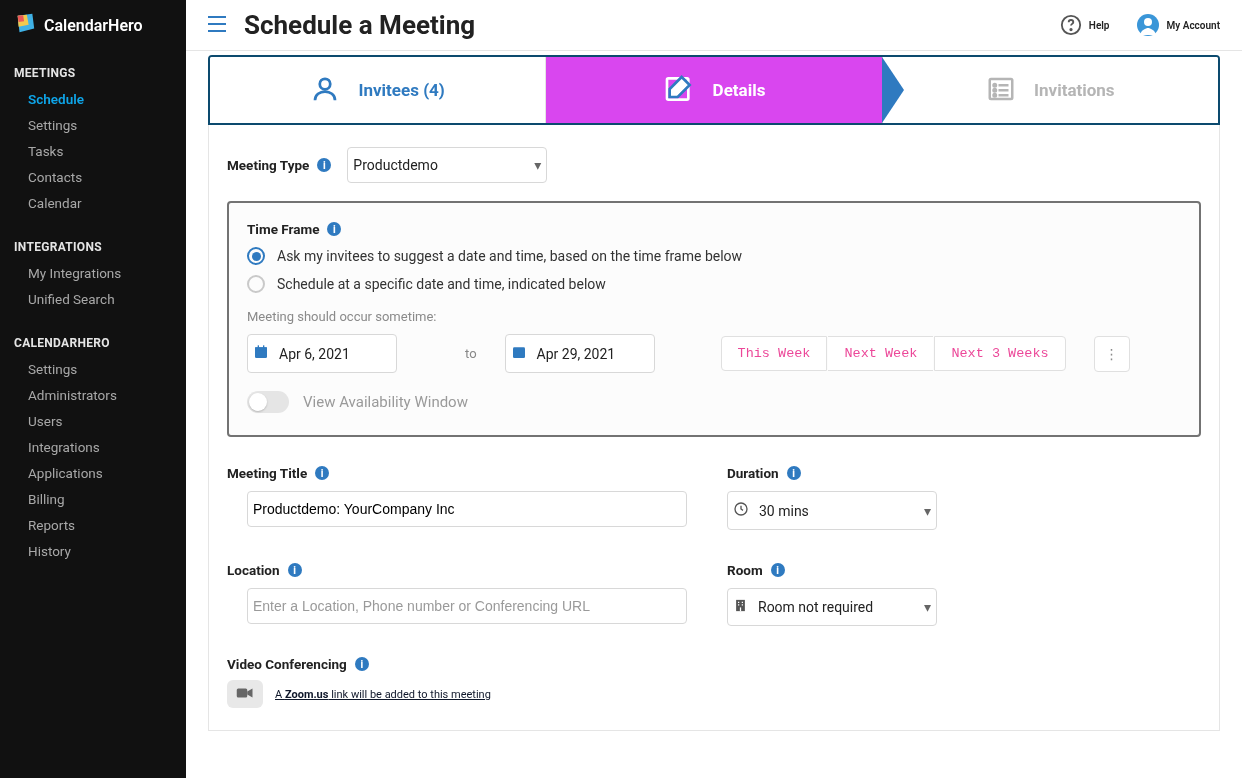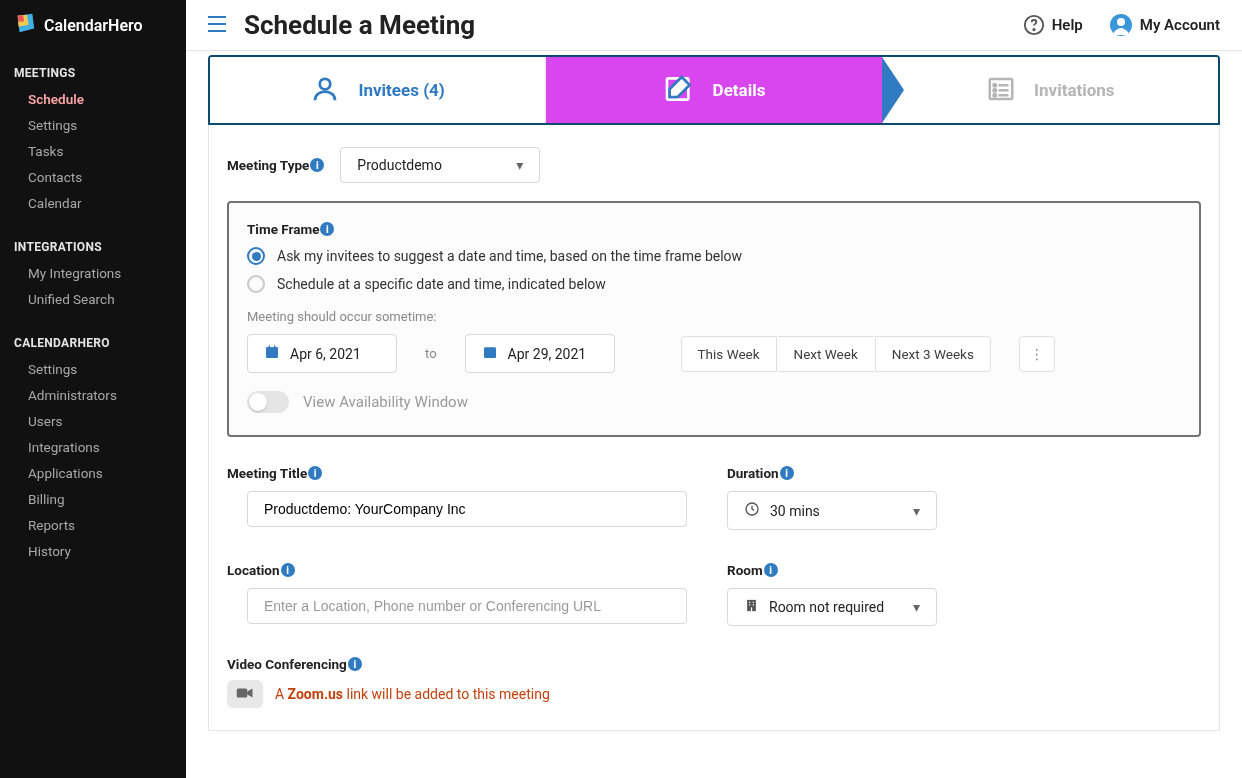--- a/index.html
+++ b/index.html
@@ -32,33 +32,33 @@
     padding: 10px 14px 6px 14px;
     font-size: 12px; font-weight: 700;
     color: #e5e5e5; letter-spacing: 0.3px;
   }
   .nav-item {
     padding: 5px 14px 5px 28px;
     font-size: 13.5px;
     color: #a8a8a8;
     cursor: pointer;
   }
-  .nav-item.active { color: #fca5a5; font-weight: 600; }
+  .nav-item.active { color: #0ea5e9; font-weight: 600; }
 
   
   .main { flex: 1; display: flex; flex-direction: column; overflow: auto; }
   .topbar {
     display: flex; align-items: center;
     padding: 10px 22px; border-bottom: 1px solid #e5e5e5;
     gap: 18px;
   }
   .hamburger { color: #3a7bd5; font-size: 18px; cursor: pointer; }
   .page-title { font-size: 26px; font-weight: 700; color: #222; }
   .topbar-right { margin-left: auto; display: flex; align-items: center; gap: 26px; }
-  .help-btn, .account-btn { display: flex; align-items: center; gap: 7px; cursor: pointer; font-size: 15px; font-weight: 600; color: #222; }
+  .help-btn, .account-btn { display: flex; align-items: center; gap: 7px; cursor: pointer; font-size: 10px; font-weight: 600; color: #222; }
   .help-icon, .account-icon { display: inline-flex; }
 
   .content { padding: 4px 22px 40px 22px; }
 
   
   .wizard {
     display: flex;
     border: 2px solid #0c4a6e;
     border-radius: 4px 4px 0 0;
     overflow: hidden;
@@ -87,31 +87,31 @@
   }
   .wizard-step.disabled .step-icon, .wizard-step.disabled .step-label { color: #b5b5b5; }
   .wizard-step + .wizard-step { border-left: 1px solid #e5e5e5; }
 
   .panel {
     border: 1px solid #e5e5e5; border-top: none;
     padding: 22px 18px;
   }
 
   .row { display: flex; align-items: center; gap: 16px; margin-bottom: 18px; }
-  .field-label { font-size: 13.5px; font-weight: 700; color: #222; display: inline-flex; align-items: center; gap: 1px; }
+  .field-label { font-size: 13.5px; font-weight: 700; color: #222; display: inline-flex; align-items: center; gap: 8px; }
   .info-dot {
     width: 14px; height: 14px; border-radius: 50%;
     background: #2f7ac0; color: #fff;
     font-size: 10px; font-weight: 800;
     display: inline-flex; align-items: center; justify-content: center;
   }
 
   .select, .text-input, .date-pill {
     border: 1px solid #d8d8d8; border-radius: 4px;
-    background: #fff; padding: 9px 16px;
+    background: #fff; padding: 9px 5px;
     font-size: 14px; color: #222;
     display: flex; align-items: center; gap: 10px;
   }
   .select { min-width: 200px; justify-content: space-between; cursor: pointer; }
   .select .caret { color: #666; }
 
   .card {
     border: 2px solid #737373; border-radius: 4px;
     padding: 18px 18px 22px 18px;
     background: #fcfcfc;
@@ -122,24 +122,24 @@
   .radio {
     width: 18px; height: 18px; border: 2px solid #2f7ac0; border-radius: 50%;
     display: inline-flex; align-items: center; justify-content: center;
   }
   .radio.checked::after { content: ""; width: 9px; height: 9px; background: #2f7ac0; border-radius: 50%; }
   .radio.unchecked { border-color: #c9c9c9; }
 
   .hint { color: #8a8a8a; font-size: 13px; margin-top: 16px; margin-bottom: 10px; }
 
   .date-pill { min-width: 150px; }
-  .date-to { color: #888; font-size: 13px; }
+  .date-to { color: #888; font-size: 13px; margin-left: 40px; }
   .quick-chip {
-    border: 1px solid #e0e0e0; background: #fff; color: #404040;
-    padding: 9px 16px; border-radius: 4px; font-size: 13.5px; cursor: pointer;
+    border: 1px solid #e0e0e0; background: #fff; color: #ec4899;
+    padding: 9px 16px; border-radius: 4px; font-size: 13.5px; cursor: pointer; font-family: Liberation Mono, monospace;
   }
   .more-btn {
     border: 1px solid #e0e0e0; background: #fff; color: #8a8a8a;
     width: 36px; height: 36px; border-radius: 4px; display: inline-flex; align-items: center; justify-content: center; cursor: pointer;
   }
 
   .toggle-row { display: flex; align-items: center; gap: 14px; margin-top: 18px; }
   .toggle {
     width: 42px; height: 22px; border-radius: 12px;
     background: #e5e5e5; position: relative; cursor: pointer;
@@ -161,21 +161,21 @@
   .text-input input::placeholder { color: #9a9a9a; }
 
   .dur-select, .room-select { width: 210px; justify-content: space-between; }
   .dur-select .left, .room-select .left { display: flex; align-items: center; gap: 10px; }
 
   .video-row { display: flex; align-items: center; gap: 12px; margin-top: 8px; }
   .video-badge {
     width: 36px; height: 28px; border-radius: 6px;
     background: #e8e8e8; display: inline-flex; align-items: center; justify-content: center; color: #666;
   }
-  .video-text { font-size: 14px; color: #c2410c; }
+  .video-text { font-size: 11px; color: #0f172a; text-decoration: underline; }
   .video-text .bold { font-weight: 700; }
 
   .date-range-row { display:flex; align-items:center; gap:28px; flex-wrap: wrap; }
   .quick-group { display:flex; gap:1px; }
   .quick-group .quick-chip:first-child { border-radius: 4px 0 0 4px; }
   .quick-group .quick-chip:nth-child(2) { border-radius: 0; border-left: none; border-right: none;}
   .quick-group .quick-chip:nth-child(3) { border-radius: 0 4px 4px 0; }
 
   .section-gap { height: 30px; }
 </style>

